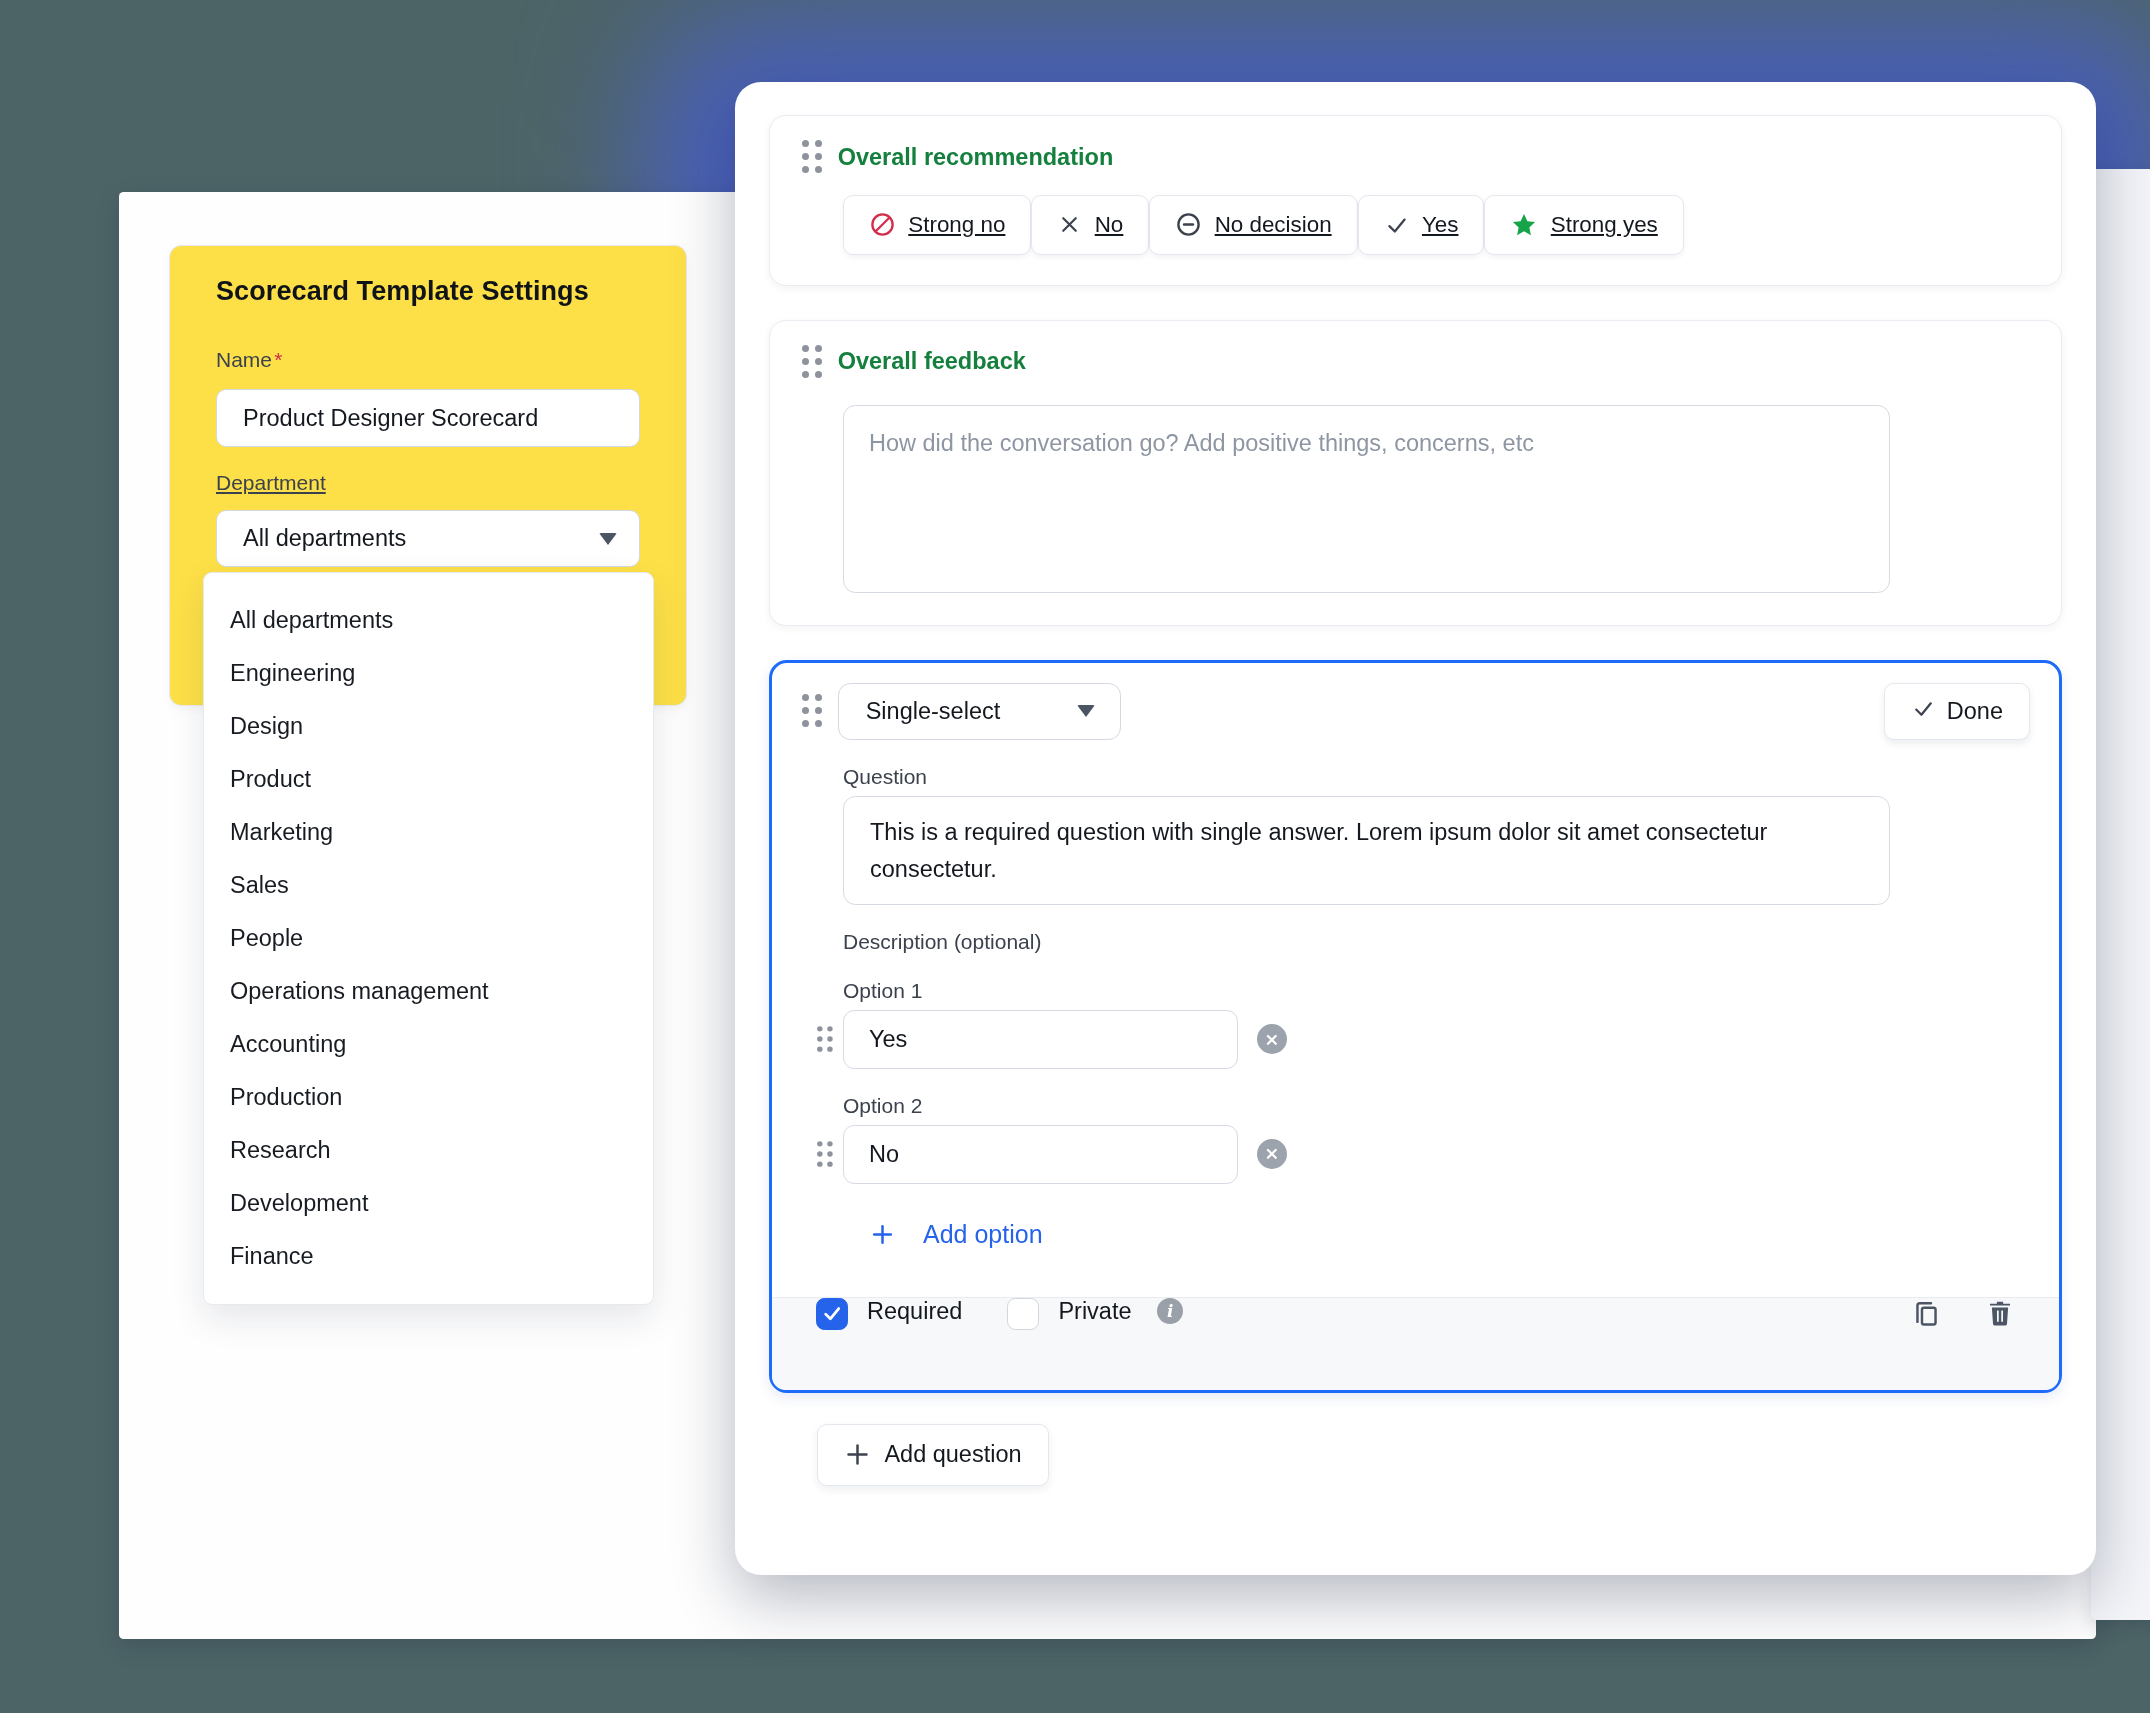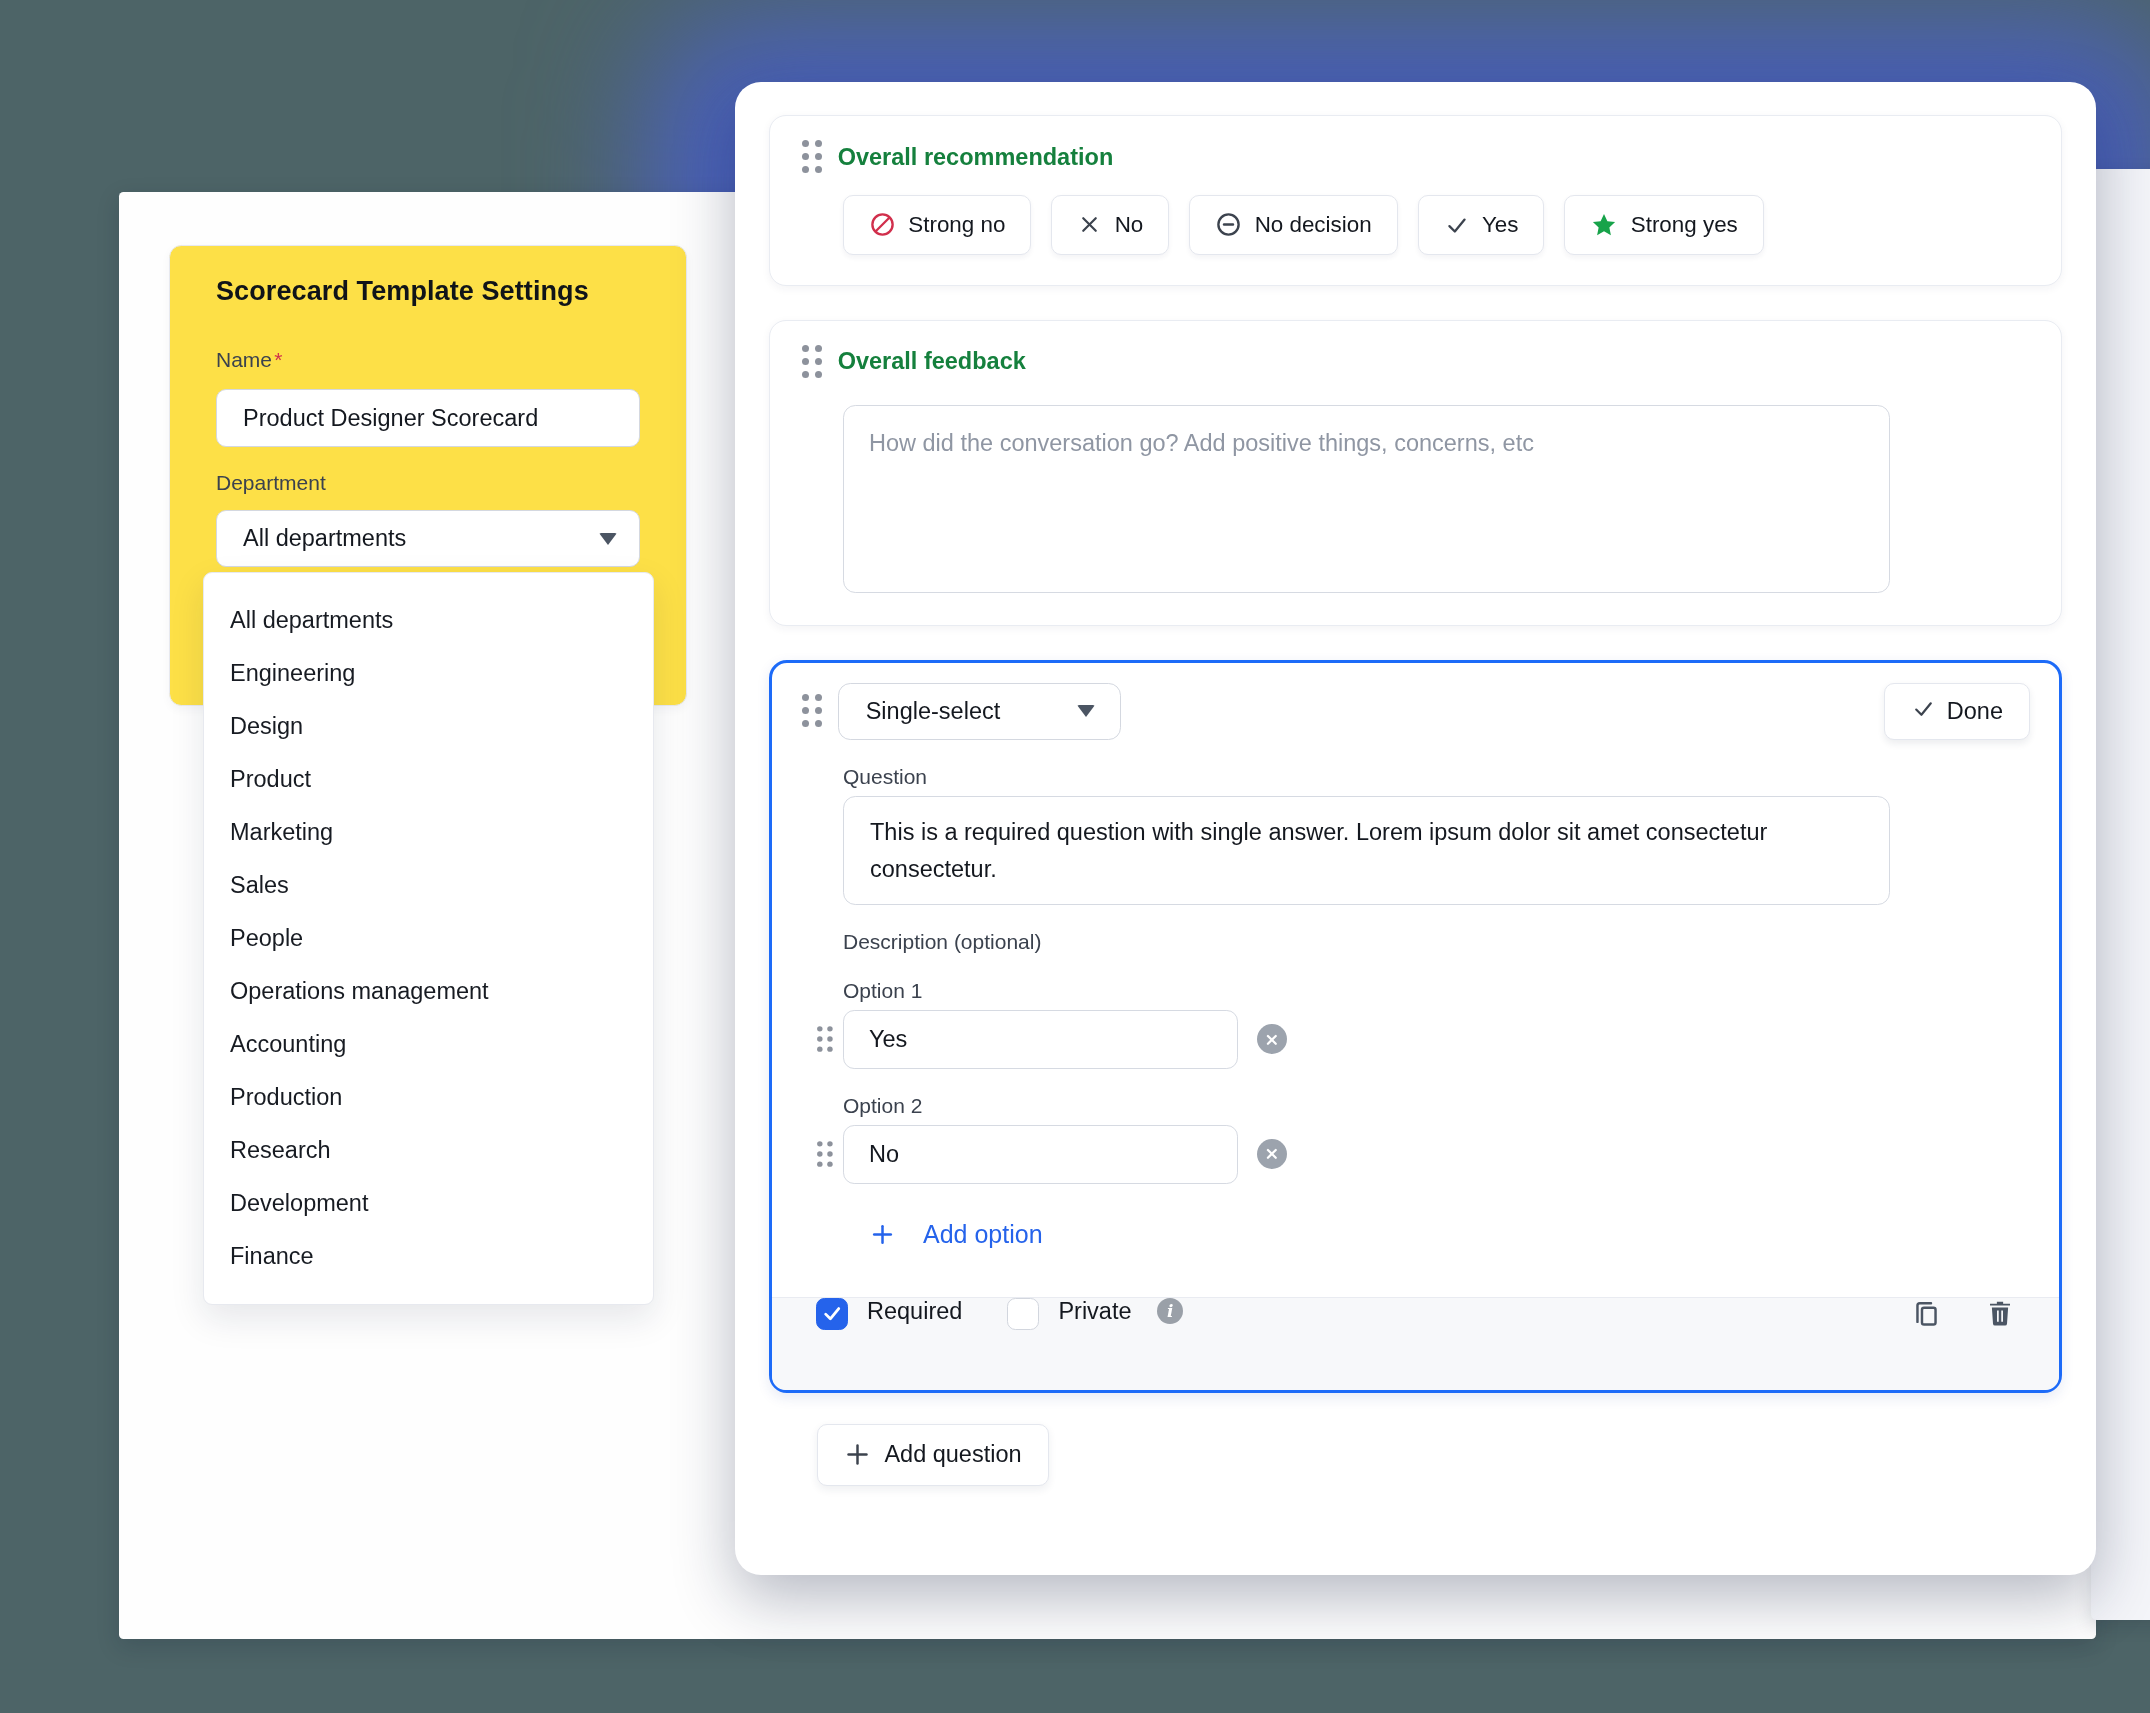--- a/index.html
+++ b/index.html
@@ -22,21 +22,21 @@
   .panel-right{position:absolute;left:2091px;top:169px;width:101px;height:1451px;
         background:#f4f5f9;border-radius:5.6px 0 0 5.6px;box-shadow:0 5.6px 17px rgba(15,25,50,.15);}
 
   
   .settings-card{position:absolute;left:169px;top:245px;width:518px;height:461px;
         background:#fde047;border:1.7px solid #e7e9ef;border-radius:12.3px;padding:30px 46px;
         box-shadow:0 3.4px 10px rgba(25,35,65,.04);}
   .settings-title{font-size:27px;font-weight:600;letter-spacing:0.1px;color:#101419;}
   .field-label{margin-top:41px;font-size:21px;color:#3b424e;}
   .field-label .req{color:var(--strong-no-red);margin-left:2.2px;}
-  .dept-label{margin-top:23.5px;}
+  .dept-label{margin-top:23.5px;text-decoration:underline;}
   .text-input{display:block;width:100%;height:58px;margin-top:17px;border:1.7px solid #d4d8e0;
         border-radius:10px;font-size:23.5px;color:#14181f;padding:0 26px;background:#fff;outline:none;
         font-family:inherit;}
   .select{display:flex;align-items:center;justify-content:space-between;width:100%;height:57px;
         margin-top:15.7px;border:1.7px solid #d4d8e0;border-radius:10px;padding:0 22.4px 0 26px;
         font-size:23.5px;color:#14181f;background:#fff;cursor:pointer;}
   .caret{width:0;height:0;border-left:9.5px solid transparent;border-right:9.5px solid transparent;
         border-top:12.3px solid #4b5563;border-radius:2.2px;}
 
   .dropdown{position:absolute;left:203px;top:572px;width:451px;background:#fff;
@@ -55,21 +55,21 @@
   .section-header{display:flex;align-items:center;gap:15.7px;}
   .section-title{font-size:23.5px;font-weight:600;color:#15803d;}
 
   
   .handle{width:21px;height:35px;position:relative;flex:0 0 auto;cursor:grab;}
   .handle::before{content:"";position:absolute;left:0.6px;top:0.6px;width:7.3px;height:7.3px;border-radius:50%;
         background:#8d929c;
         box-shadow:13px 0 0 #8d929c,0 13px 0 #8d929c,13px 13px 0 #8d929c,0 26px 0 #8d929c,13px 26px 0 #8d929c;}
 
   
-  .rec-row{display:flex;gap:20px;margin:20px 0 2.2px 42px;}
+  .rec-row{display:flex;margin:20px 0 2.2px 42px;text-decoration:underline;}
   .rec-btn{display:flex;align-items:center;gap:12.3px;height:60px;padding:0 25px;
         background:#fff;border:1.7px solid #e4e7ee;border-radius:10px;font-size:22.4px;font-weight:500;
         color:#14181f;font-family:inherit;cursor:pointer;box-shadow:0 2.2px 5.6px rgba(30,40,70,.05);}
   .ricon{display:flex;align-items:center;}
 
   
   .feedback-area{display:block;width:1047px;height:188px;margin:26px 0 3.4px 42px;resize:none;
         border:1.7px solid #d6dae2;border-radius:12.3px;padding:20px 25px;font-size:23.5px;color:#14181f;
         font-family:inherit;outline:none;line-height:1.5;}
   .feedback-area::placeholder,.ghost::placeholder{color:#8f96a3;opacity:1;}

